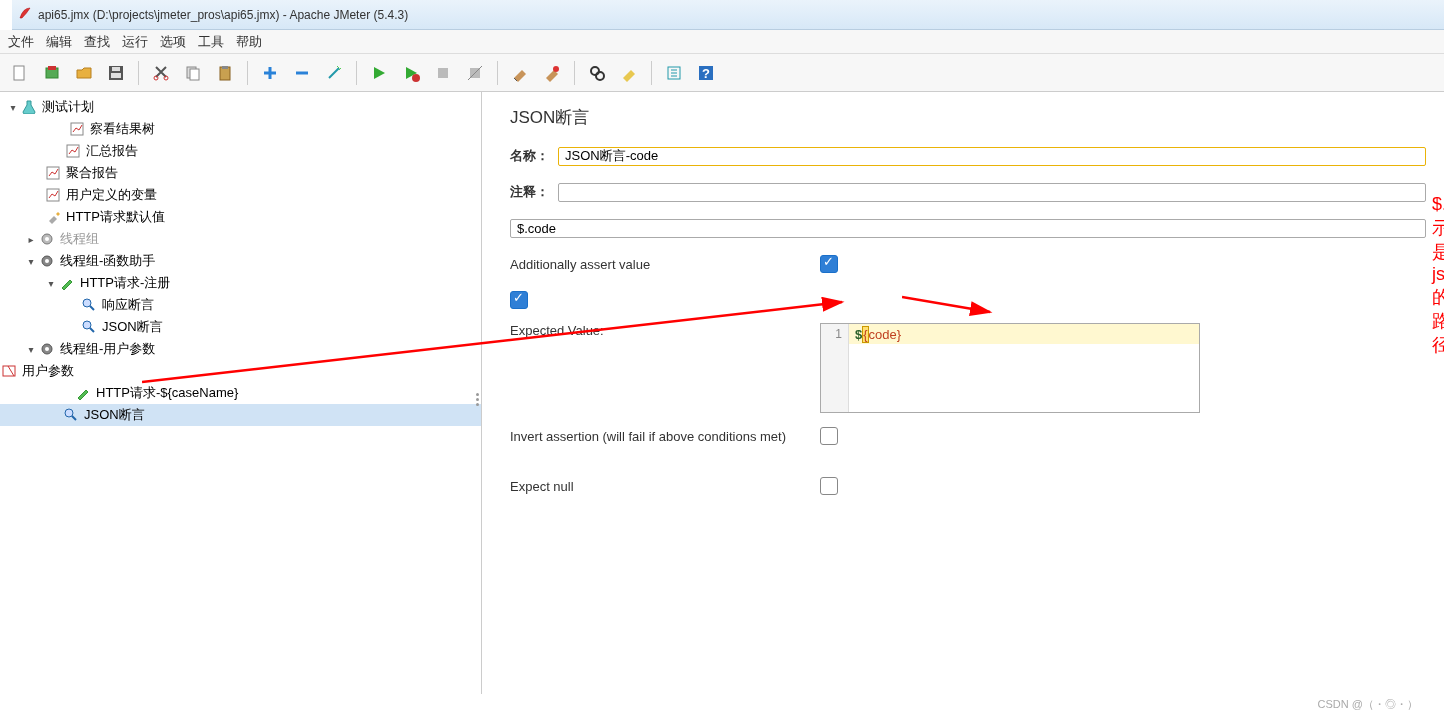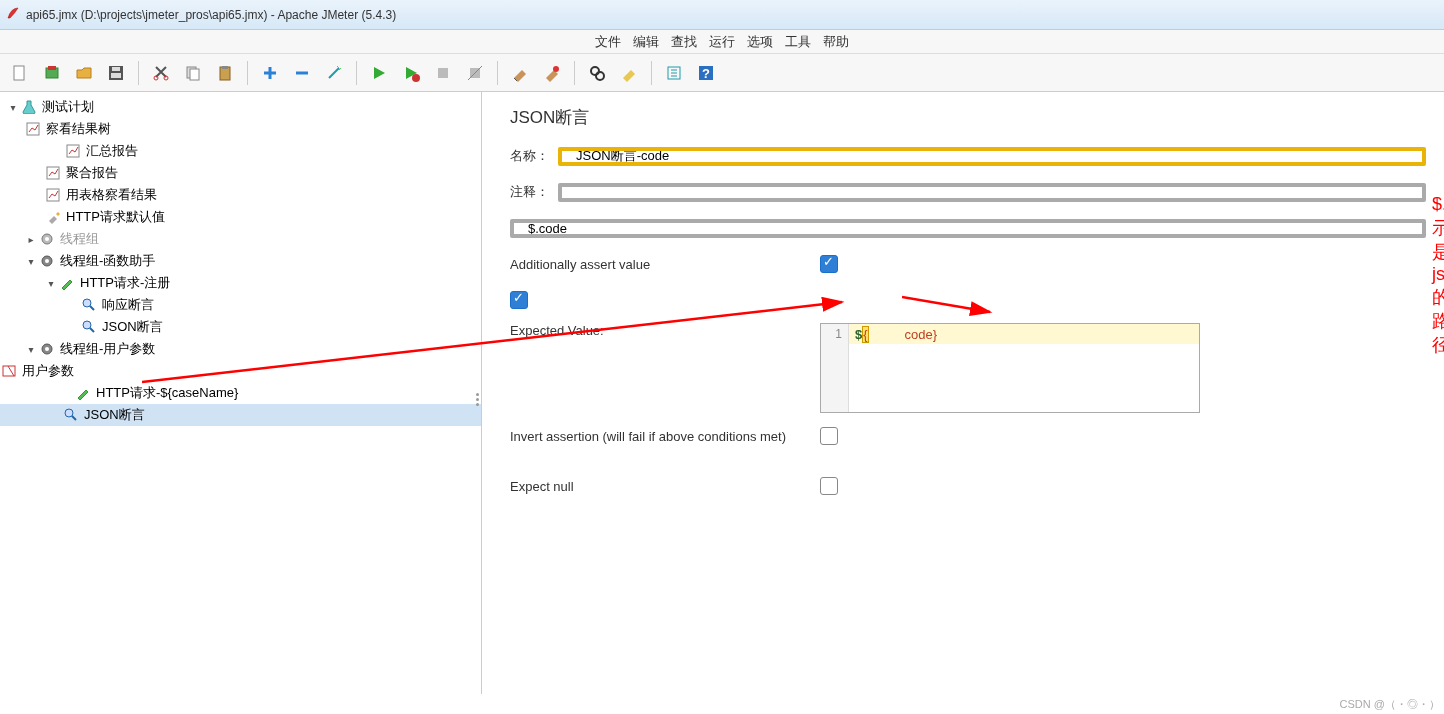--- a/index.html
+++ b/index.html
@@ -1,50 +1,50 @@
 <!DOCTYPE html>
 <html><head>
 <meta charset="utf-8">
 <style>
 * { box-sizing: border-box; margin: 0; padding: 0; font-family: "Microsoft YaHei", Arial, sans-serif; }
 body { width: 1444px; height: 714px; background: #fff; overflow: hidden; position: relative; }
-.titlebar { height: 30px; background: linear-gradient(#eaf3fb,#d7e8f7); border-bottom: 1px solid #b8cde0; display: flex; align-items: center; padding: 0 6px; font-size: 12px; color: #333; }
+.titlebar { height: 30px; background: linear-gradient(#eaf3fb,#d7e8f7); border-bottom: 1px solid #b8cde0; display: flex; align-items: center; padding: 0 6px; font-size: 12px; color: #333; margin-left: 12px; }
 .titlebar .feather { margin-right: 6px; }
-.menubar { height: 24px; display: flex; align-items: center; padding: 0 8px; font-size: 13px; color: #333; background: #f7f7f7; border-bottom: 1px solid #ddd; gap: 12px; justify-content: center; }
+.menubar { height: 24px; display: flex; align-items: center; padding: 0 8px; font-size: 13px; color: #333; background: #f7f7f7; border-bottom: 1px solid #ddd; gap: 12px; }
 .menubar span { cursor: default; }
 .toolbar { height: 38px; padding: 4px 6px; display: flex; align-items: center; gap: 4px; border-bottom: 1px solid #ccc; background: #f7f7f7; }
 .toolbar .sep { width: 1px; height: 24px; background: #ccc; margin: 0 4px; }
 .tbtn { width: 28px; height: 28px; display: flex; align-items: center; justify-content: center; border-radius: 2px; }
 .main { display: flex; height: calc(714px - 30px - 24px - 38px - 20px); }
 .tree { width: 482px; border-right: 1px solid #ccc; overflow: auto; font-size: 13px; padding-top: 4px; position: relative; }
 .splitter-grip { position:absolute; right:2px; top:50%; display:flex; flex-direction:column; gap:2px; }
 .splitter-grip span{ width:3px;height:3px;background:#999;border-radius:50%; }
 .node { display: flex; align-items: center; height: 22px; padding-right: 6px; white-space: nowrap; }
 .node .tw { width:14px; text-align:center; color:#555; font-size:10px; cursor:default; }
 .node .ic { width:18px; display:flex; align-items:center; justify-content:center; margin-right:4px; }
 .node.sel { background: #d0e3f5; }
 .panel { flex: 1; padding: 14px 18px 0 28px; font-size: 13px; position: relative; }
 .panel-title { font-size: 17px; color: #333; margin-bottom: 14px; }
 .frow { display: flex; align-items: center; margin-bottom: 10px; min-height: 26px; }
 .flabel { width: 310px; color: #333; }
-.flabel.short { width: 48px; }
-.finput { flex: 1; height: 19px; border: 4px solid #eab308; background: #fff; padding: 0 14px; font-size: 13px; outline: none; border-radius: 2px; }
+.flabel.short { width: 48px; font-weight: bold; }
+.finput { flex: 1; height: 19px; border: 1px solid #eab308; background: #fff; padding: 0 6px; font-size: 13px; outline: none; border-radius: 2px; }
 .finput.plain { border-color: #aaa; }
 .chk { width: 18px; height: 18px; border: 1px solid #1a6fc9; border-radius: 3px; background: #2f7fd6; position: relative; }
 .chk::after { content:"✓"; color:#fff; font-size:13px; position:absolute; left:2px; top:-2px; }
 .chk.off { background:#fff; border-color:#888; }
 .chk.off::after { content:""; }
 .expected-box { display:flex; border:1px solid #aaa; width:380px; height:90px; background:#fff; }
 .expected-box .gutter { width:28px; background:#f4f4f4; border-right:1px solid #ddd; text-align:right; padding:3px 6px 0 0; color:#888; font-size:12px; }
 .expected-box .code { flex:1; padding:3px 6px; font-family: Consolas, monospace; font-size:13px; background: linear-gradient(#fff8d0,#fff8d0) no-repeat; background-size: 100% 20px; }
 .code .dollar { color:#2a602a; font-weight:bold; }
 .code .brace { color:#c04020; }
-.code .var { color:#c04020;margin-left:36px; }
+.code .var { color:#c04020; }
 .ann1 { position:absolute; left:950px; top:100px; color:#ff0000; font-size:18px; }
-.footer { position: absolute; bottom: 0; left:0; right:0; height:20px; display:flex; align-items:center; justify-content:flex-end; padding-right:4px; font-size:11px; color:#aaa; background:#fff; }
+.footer { position: absolute; bottom: 0; left:0; right:0; height:20px; display:flex; align-items:center; justify-content:flex-end; padding-right:26px; font-size:11px; color:#aaa; background:#fff; }
 svg.arrow { position:absolute; pointer-events:none; }
 
 .i-flask { width:14px;height:14px; }
 .i-report { width:14px;height:14px; }
 .i-gear { width:14px;height:14px; }
 .i-pencil { width:14px;height:14px; }
 .i-mag { width:14px;height:14px; }
 .i-tool { width:14px;height:14px; }
 .i-userparam { width:14px;height:14px; }
 </style>
@@ -199,21 +199,21 @@
   <div class="tree">
     <div class="node" style="padding-left:6px">
       <span class="tw">▾</span>
       <span class="ic">
           <svg class="i-flask">
             <path d="M5 1h4v4l4 7a2 2 0 0 1-2 2H3a2 2 0 0 1-2-2l4-7z" fill="#6cc" stroke="#399"></path>
           </svg>
         </span>
       <span>测试计划</span>
     </div>
-    <div class="node" style="padding-left:24px">
+    <div class="node" style="padding-left:68px">
         <span class="ic">
           <svg class="i-report">
             <rect x="1" y="1" width="12" height="12" fill="#fff" stroke="#888"></rect>
             <path d="M3 10l3-4 3 2 3-5" stroke="#c33" fill="none"></path>
           </svg>
         </span>
         <span>察看结果树</span>
       </div>
     <div class="node" style="padding-left:64px">
         <span class="ic">
@@ -233,21 +233,21 @@
         </span>
         <span>聚合报告</span>
       </div>
     <div class="node" style="padding-left:44px">
         <span class="ic">
           <svg class="i-report">
             <rect x="1" y="1" width="12" height="12" fill="#fff" stroke="#888"></rect>
             <path d="M3 10l3-4 3 2 3-5" stroke="#c33" fill="none"></path>
           </svg>
         </span>
-        <span>用表格察看结果</span>
+        <span>用户定义的变量</span>
       </div>
     <div class="node" style="padding-left:44px">
         <span class="ic">
           <svg class="i-tool">
             <path d="M3 11l5-5 3 3-5 5z" fill="#aaa"></path>
             <path d="M10 4l2-2 2 2-2 2z" fill="#e8b040"></path>
           </svg>
         </span>
         <span>HTTP请求默认值</span>
       </div>

